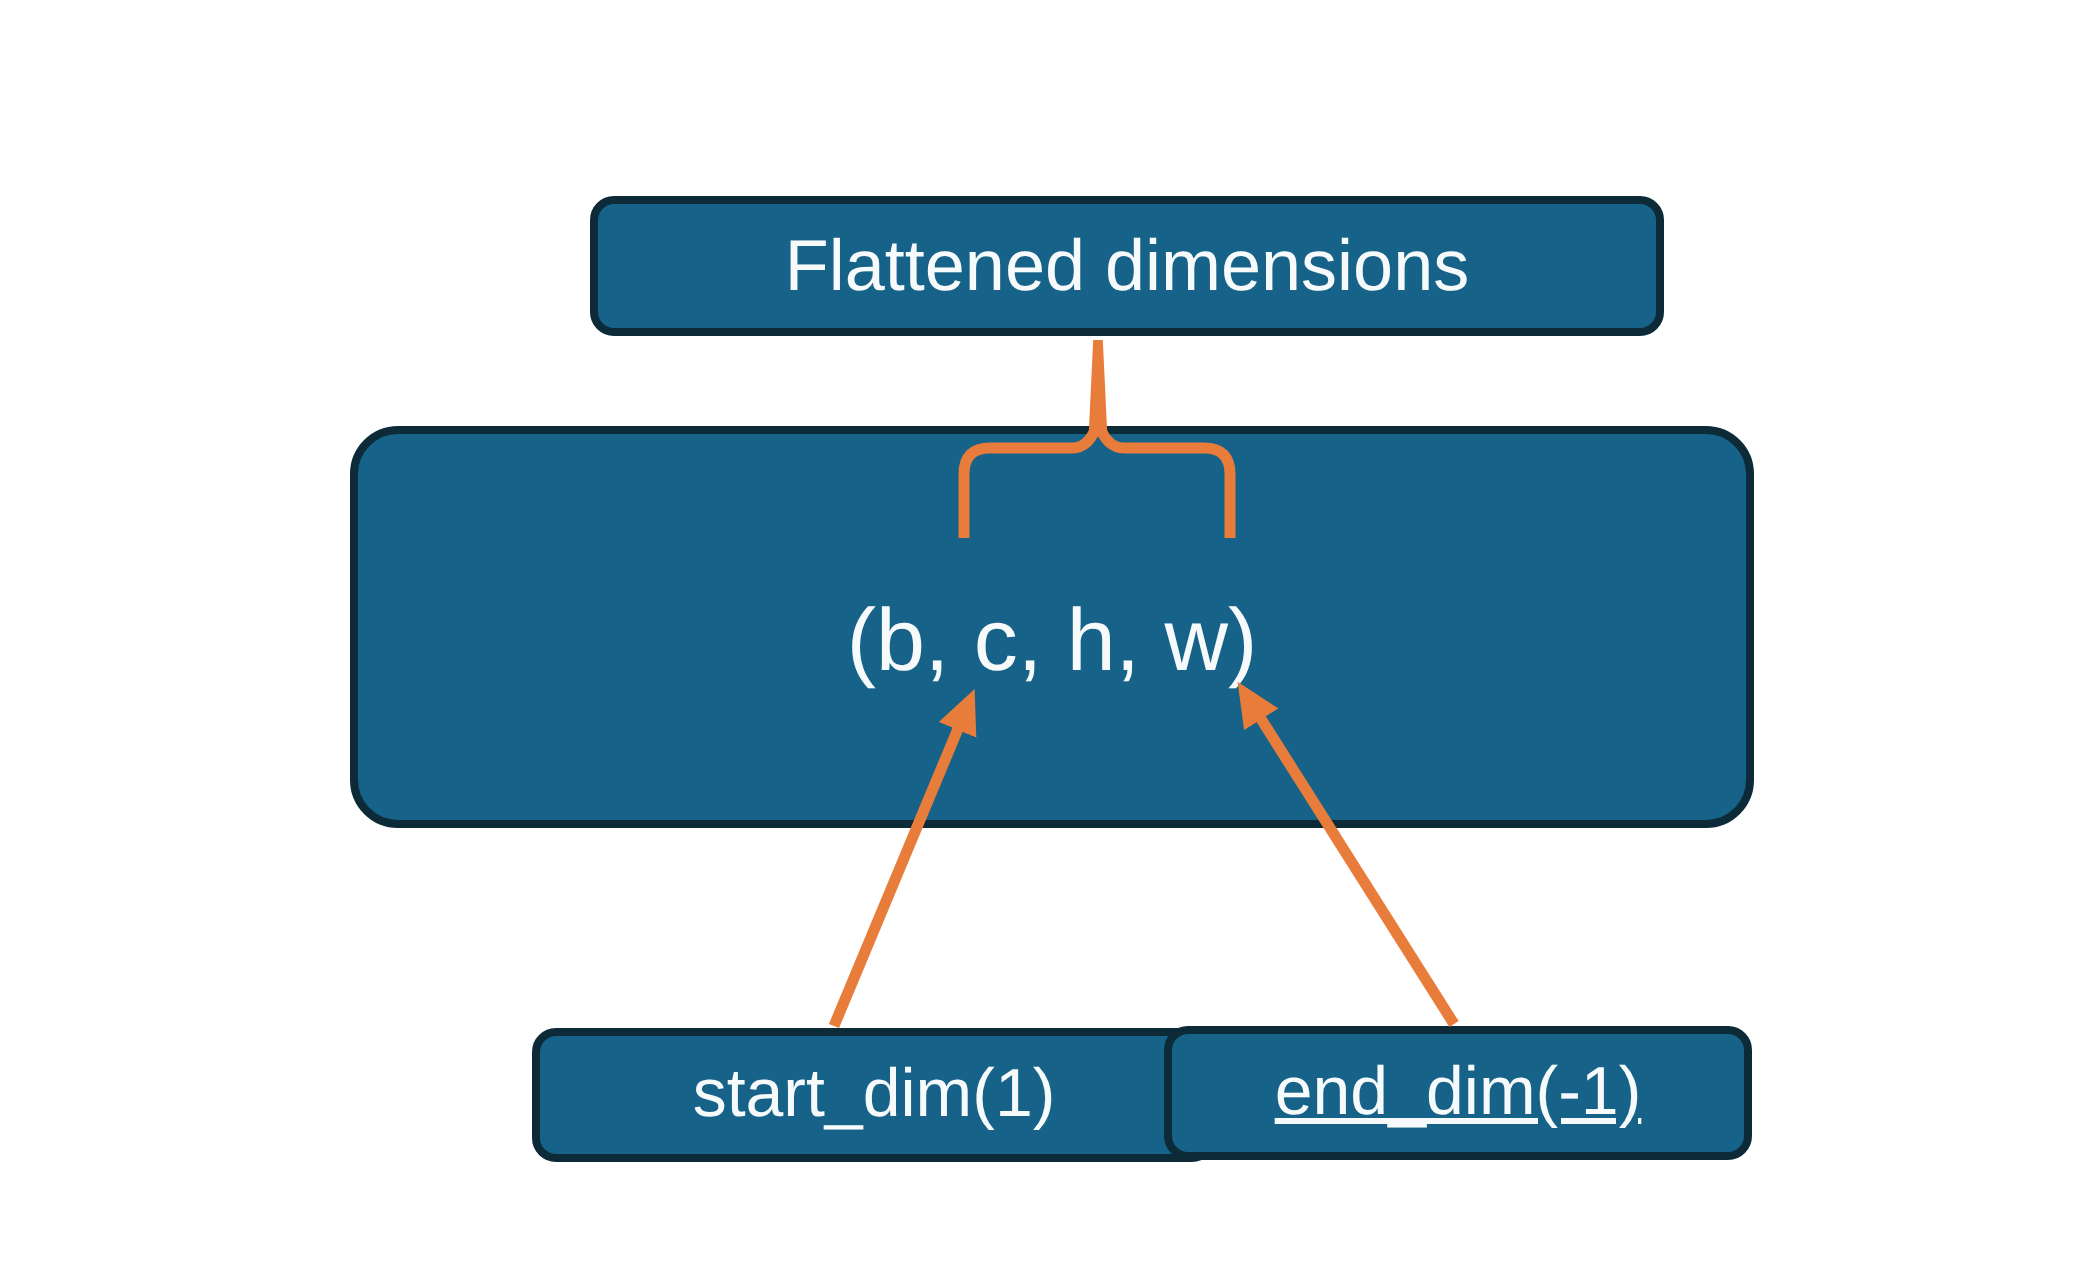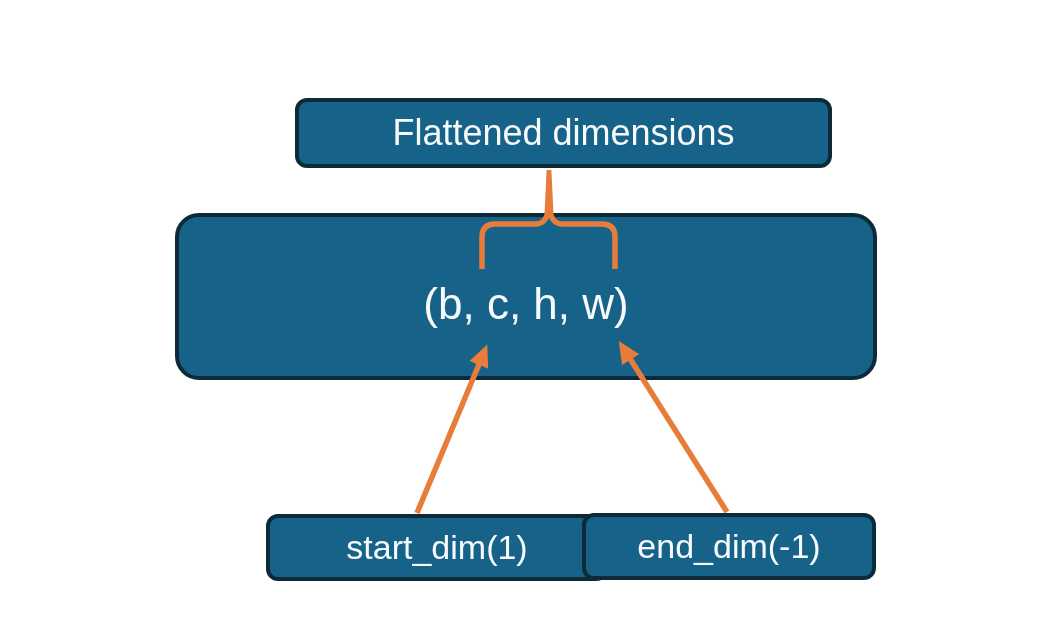--- a/index.html
+++ b/index.html
@@ -27,34 +27,35 @@
     color: var(--text-color, #f7fafb);
     white-space: nowrap;
   }
   #node-flattened {
     left: 295px; top: 98px;
     width: 537px; height: 70px;
     font-size: 36px;
   }
   #node-tensor {
     left: 175px; top: 213px;
-    width: 702px; height: 167px;
+    width: 702px; height: 201px;
     border-radius: 24px;
     font-size: 44px;
     padding-top: 14px;
   }
   #node-start-dim {
     left: 266px; top: 514px;
     width: 342px; height: 67px;
     font-size: 34px;
   }
   #node-end-dim {
     left: 582px; top: 513px;
     width: 294px; height: 67px;
     font-size: 34px;
+    text-decoration: underline;
   }
   svg.connectors {
     position: absolute;
     left: 0; top: 0;
     width: 1038px;
     height: 632px;
     pointer-events: none;
     z-index: 5;
   }
   .connector-stroke {

